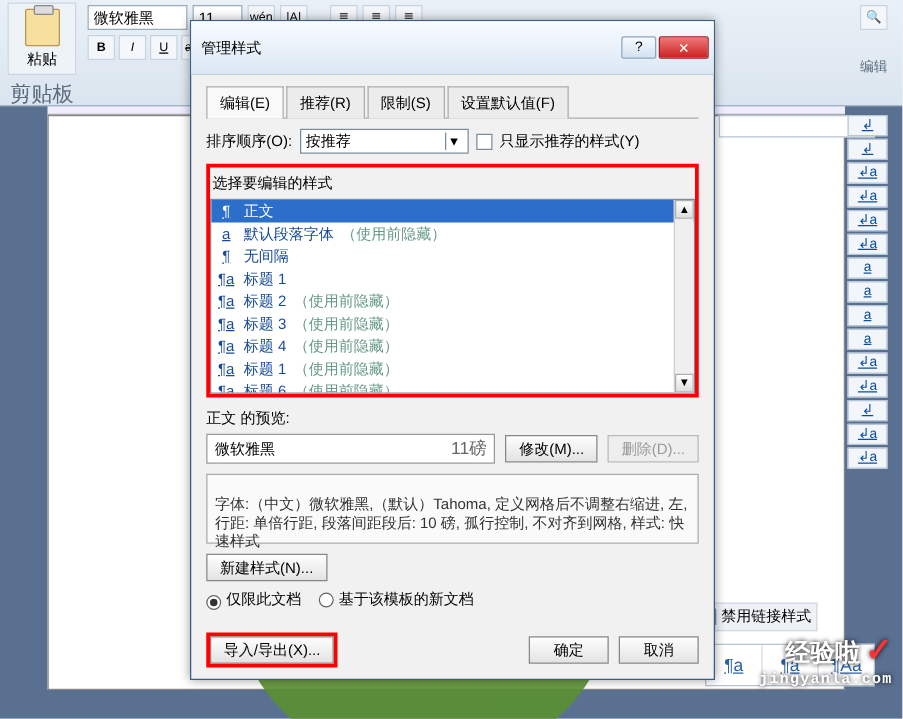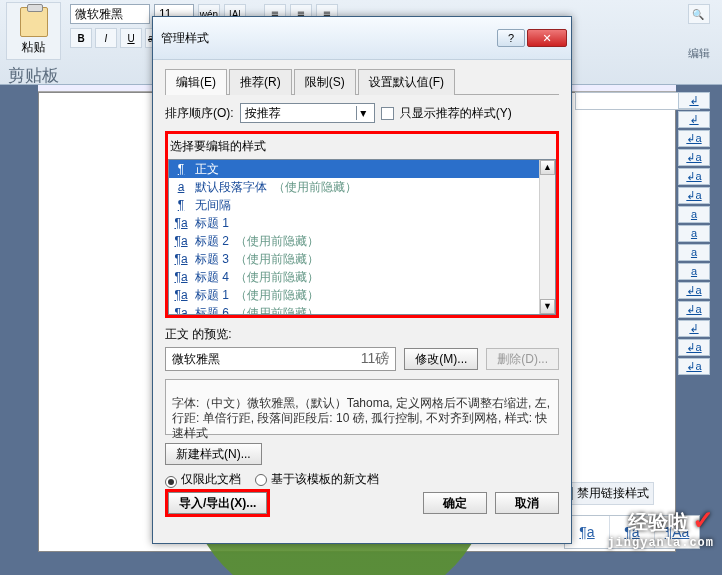--- a/index.html
+++ b/index.html
@@ -174,21 +174,21 @@
     margin-top:8px; border:1px solid #aaa; background:#fafafa;
     padding:16px 6px; height:56px; line-height:15px; color:#333;
   }
   .radio-row{ margin-top:6px; display:flex; align-items:center; gap:14px;}
   .radio{
     width:12px; height:12px; border:1px solid #666; border-radius:50%;
     display:inline-flex; align-items:center; justify-content:center; background:#fff;
   }
   .radio.checked:after{ content:""; width:6px;height:6px;background:#333;border-radius:50%; }
   .bottom-row{
-    display:flex; align-items:center; margin-top:1px;font-weight:bold;
+    display:flex; align-items:center; margin-top:18px;
   }
   .bottom-row .spacer{ flex:1; }
   .hl-red{ border:3px solid #ff0000; padding:0; display:inline-block; }
   .hl-red .pbtn{ margin:0; }
   .sb-track{
     position:absolute; right:0; top:0; bottom:0; width:16px;
     background:#efefef; border-left:1px solid #cfcfcf;
     display:flex; flex-direction:column;
   }
   .sb-btn{

